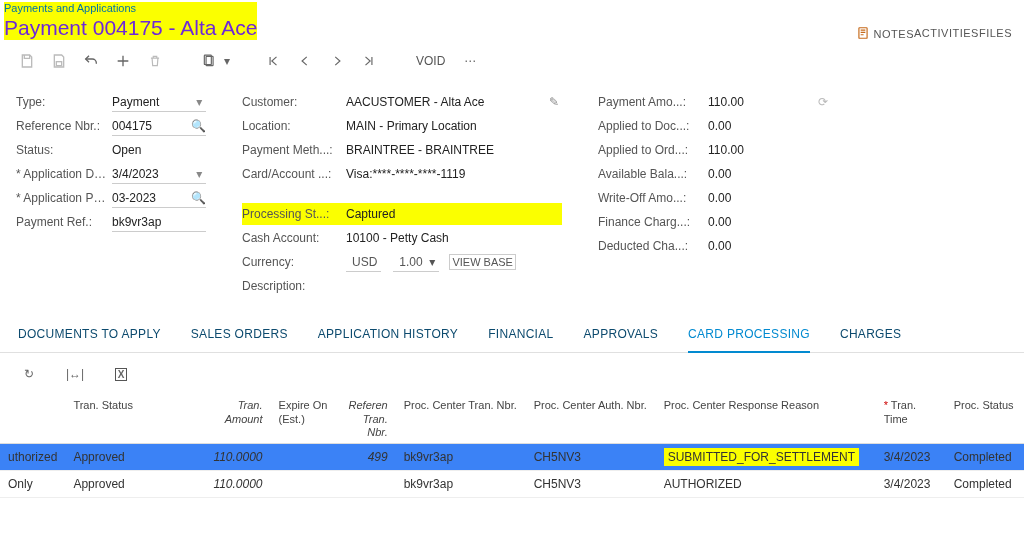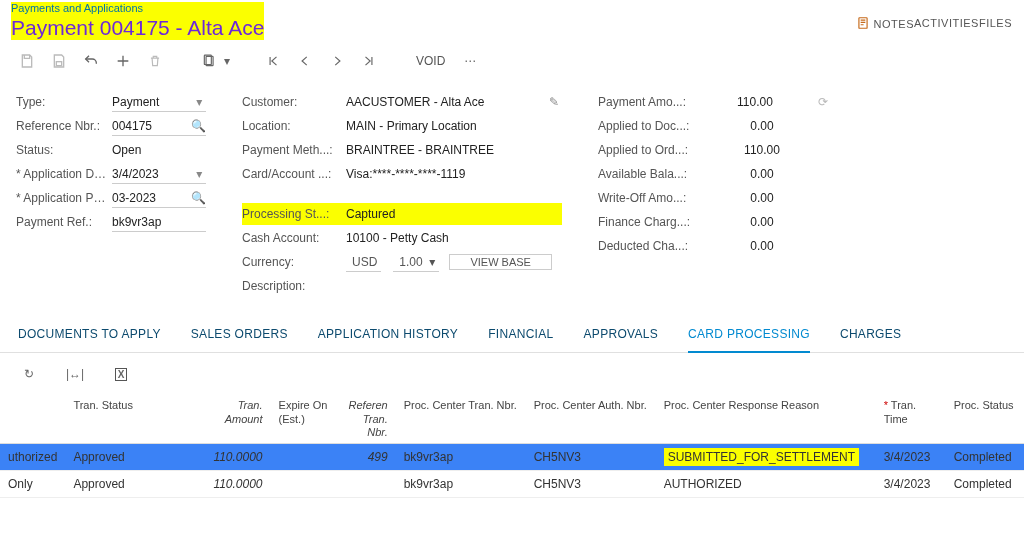--- a/index.html
+++ b/index.html
@@ -1,20 +1,20 @@
 <!DOCTYPE html>
 <html><head>
 <meta charset="utf-8">
 <style>
   * { box-sizing: border-box; margin: 0; padding: 0; }
   html, body { font-family: Arial, Helvetica, sans-serif; font-size: 12px; color: #333; background: #fff; width: 1024px; }
   body { overflow-x: hidden; }
 
   .hl { background: #fbff00; }
-  .page-top { display: flex; justify-content: space-between; align-items: center; padding: 2px 12px 0 11px; }
+  .page-top { display: flex; justify-content: space-between; align-items: flex-end; padding: 2px 12px 0 4px; }
   .title-block { line-height: 1.2; }
   .breadcrumb { color: #0372A7; font-size: 11px; }
   .page-title { font-size: 21px; color: #6d28d9; }
   .top-links { display: flex; align-items: center; padding-top: 4px; }
   .top-link { color: #555; font-size: 11px; letter-spacing: .5px; cursor: pointer; }
   .notes-icon svg { width: 14px; height: 14px; vertical-align: -2px; margin-right: 4px; }
 
   .toolbar { display: flex; align-items: center; gap: 6px; padding: 8px 14px 10px; border-bottom: 1px solid transparent; }
   .tool-btn { width: 26px; height: 26px; display: flex; align-items: center; justify-content: center; color: #666; cursor: pointer; border-radius: 3px; }
   .tool-btn.dim { color: #bbb; }
@@ -24,31 +24,31 @@
   .form-area { display: flex; gap: 36px; padding: 6px 16px 10px; font-size: 12px; color: #555; }
   .col { flex: 0 0 auto; }
   .col.c1 { width: 190px; }
   .col.c2 { width: 320px; }
   .col.c3 { width: 230px; }
   .row { display: flex; align-items: center; height: 22px; margin-bottom: 2px; }
   .lbl { flex: 0 0 96px; font-size: 12px; color: #555; white-space: nowrap; overflow: hidden; text-overflow: ellipsis; }
   .c2 .lbl { flex: 0 0 104px; }
   .c3 .lbl { flex: 0 0 110px; }
   .val { flex: 1 1 auto; color: #222; white-space: nowrap; overflow: hidden; text-overflow: ellipsis; }
-  .c3 .val { text-align: center; padding-right: 12px; }
+  .c3 .val { text-align: left; padding-right: 12px; }
   .fld { flex: 1 1 auto; display: flex; align-items: center; border-bottom: 1px solid #ccc; height: 20px; }
   .fld input { border: none; outline: none; font-size: 12px; width: 100%; background: transparent; color: #222; }
   .fld .caret, .fld .mag { width: 16px; text-align: center; color: #888; cursor: pointer; }
   .edit-pencil { width: 16px; color: #888; cursor: pointer; text-align: center; }
   .refresh-ico { color: #bbb; margin-left: 4px; }
 
   .currency-row .fld { border: none; }
   .cur-box { display: flex; align-items: center; border-bottom: 1px solid #ccc; height: 20px; padding: 0 4px 0 6px; }
   .cur-box + .cur-box { margin-left: 12px; }
-  .view-base { border: 1px solid #ccc; padding: 1px 20px; font-size: 11px; color: #555; margin-left: 10px; background: #fff; cursor: pointer; }
+  .view-base { border: 1px solid #ccc; padding: 1px 2px; font-size: 11px; color: #555; margin-left: 10px; background: #fff; cursor: pointer; }
 
   .tabs { display: flex; gap: 30px; padding: 0 18px; border-bottom: 1px solid #e0e0e0; margin-top: 8px; }
   .tab { padding: 10px 0; font-size: 12px; color: #0c4a6e; cursor: pointer; letter-spacing: .3px; }
   .tab.active { color: #028AD0; border-bottom: 2px solid #028AD0; margin-bottom: -1px; }
 
   .grid-toolbar { display: flex; align-items: center; gap: 20px; padding: 8px 16px; }
   .grid { width: 100%; border-collapse: collapse; font-size: 12px; }
   .grid th { text-align: left; font-weight: normal; color: #444; padding: 4px 8px; border-bottom: 1px solid #ddd; vertical-align: top; height: 38px; font-size: 11px; line-height: 1.2; }
   .grid th.rt, .grid td.rt { text-align: right; font-style: italic; }
   .grid td { padding: 6px 8px; border-bottom: 1px solid #eee; color: #333; white-space: nowrap; }

